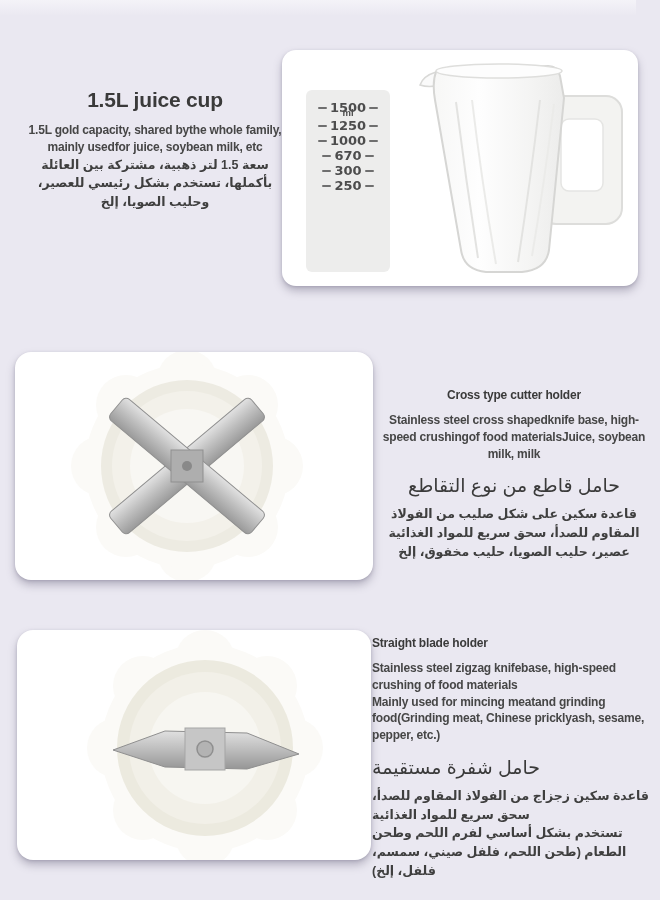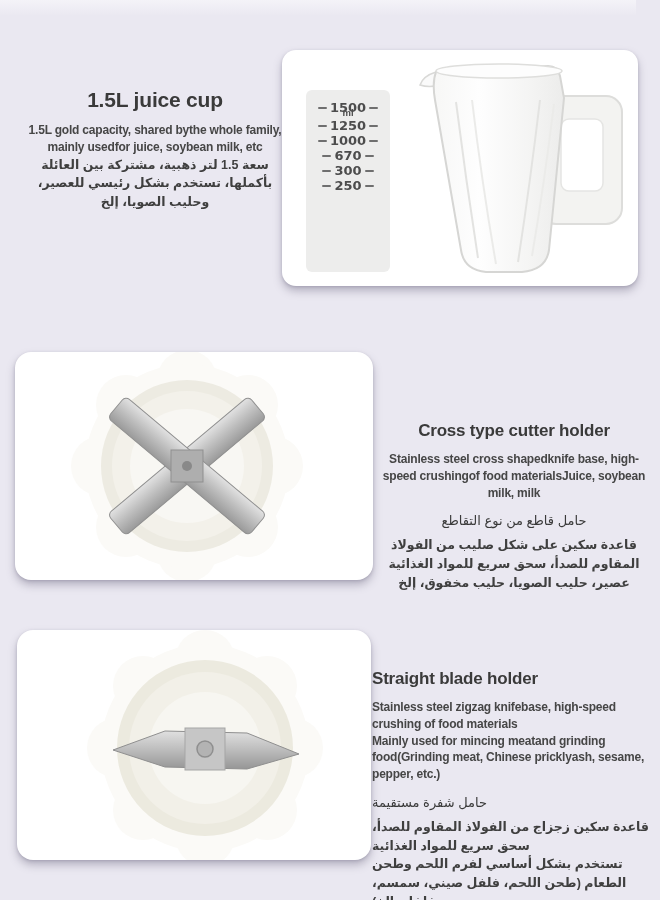--- a/index.html
+++ b/index.html
@@ -13,24 +13,24 @@
     position:relative;width:636px;height:900px;
     background:linear-gradient(180deg,#f4f3f8 0px,#eae8f1 16px,#eae8f1 100%);
   }
   .card{
     position:absolute;background:#ffffff;border-radius:16px;
     box-shadow:0 5px 9px rgba(96,93,118,.38),0 1px 3px rgba(96,93,118,.25);
   }
   
   .s1-text{position:absolute;left:26px;top:88px;width:258px;text-align:center;color:#3e3e3e;}
   .sec-title{font-size:21px;font-weight:bold;color:#3a3a3a;margin:0 0 10px 0;letter-spacing:-.2px;}
-  .sec-title.small{font-size:17px;margin-top:33px;}
+  .sec-title.small{font-size:12px;}
   .en-body{font-size:12px;font-weight:bold;color:#464646;line-height:1.4;margin:0;letter-spacing:-.2px;}
   .ar-title{font-size:20px;font-weight:normal;color:#3a3a3a;margin:12px 0 8px 0;direction:rtl;}
-  .ar-title.small{font-size:13px;}
+  .ar-title.small{font-size:19px;}
   .ar-body{font-size:12.5px;font-weight:bold;color:#3f3f3f;line-height:1.5;margin:0;direction:rtl;}
   .card1{left:282px;top:50px;width:356px;height:236px;border-radius:14px;}
   .scale-panel{
     position:absolute;left:24px;top:40px;width:84px;height:182px;
     background:#ededec;border-radius:6px;
     display:flex;flex-direction:column;justify-content:flex-start;
     padding:10px 4px;box-sizing:border-box;
   }
   .scale-row{display:flex;align-items:center;justify-content:center;gap:3px;}
   .scale-num{font-size:13px;font-weight:bold;color:#4d4d4d;font-family:"DejaVu Sans",sans-serif;}

